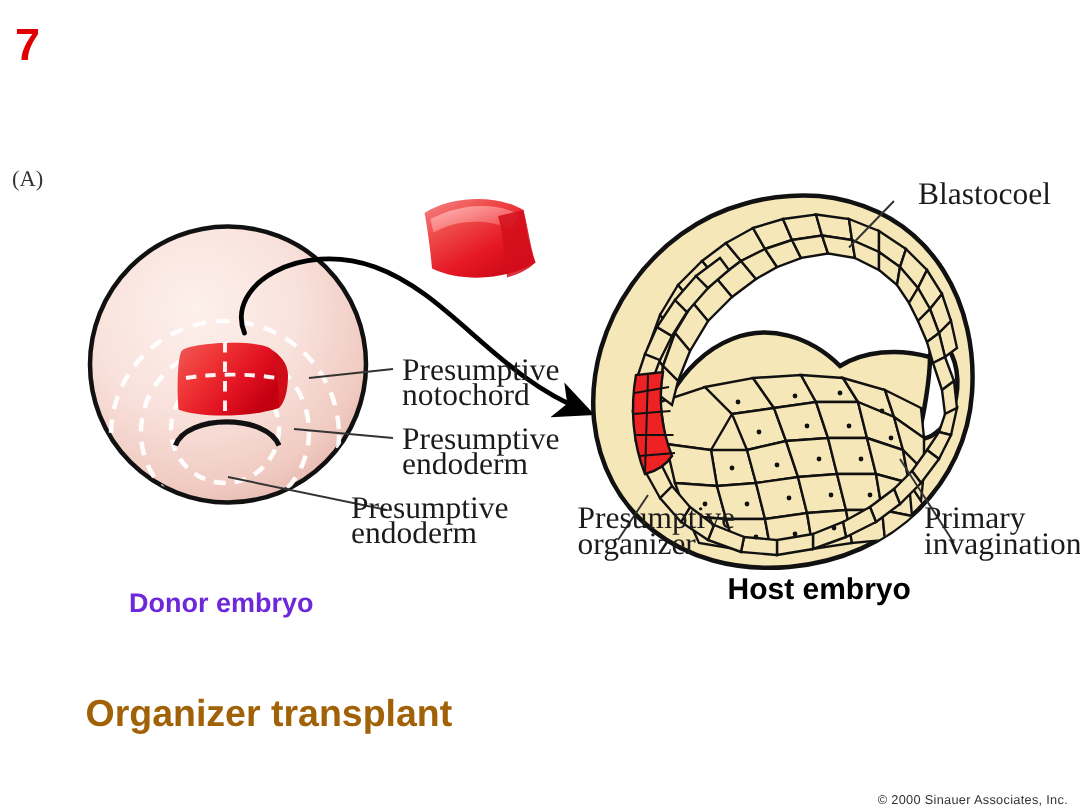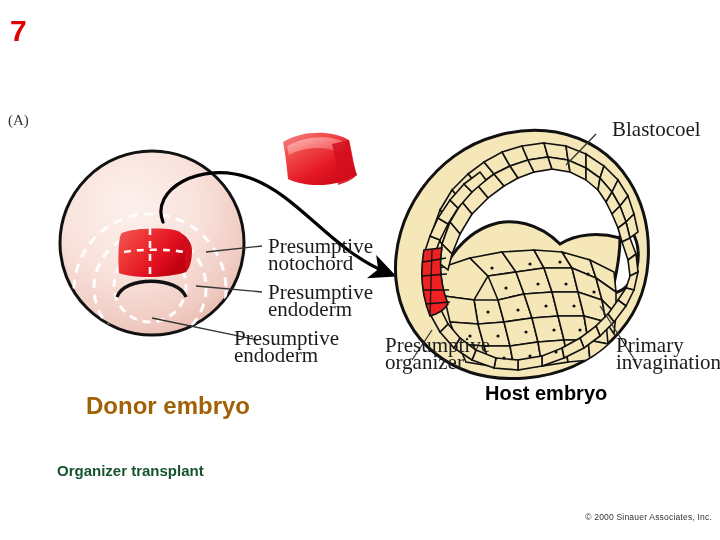--- a/index.html
+++ b/index.html
@@ -50,40 +50,40 @@
   }
   .label-organizer {
     left: 267px;
     top: 105px;
     font-size: 21px;
     color: #ee0000;
   }
   .label-donor {
     left: 86px;
     top: 392px;
-    font-size: 24px;
-    color: #a16207;
+    font-size: 18px;
+    color: #6d28d9;
   }
   .label-host {
     left: 485px;
     top: 382px;
     font-size: 20px;
     color: #000000;
     text-align: center;
   }
   .label-transplant {
     left: 57px;
     top: 462px;
-    font-size: 15px;
-    color: #14532d;
+    font-size: 25px;
+    color: #a16207;
   }
   .copyright {
     position: absolute;
     right: 8px;
-    bottom: 18px;
+    bottom: 2px;
     font-family: "Liberation Sans", sans-serif;
     font-size: 8.5px;
     color: #333333;
     letter-spacing: 0.2px;
   }
   
   #art {
     position: absolute;
     left: 0;
     top: 0;

